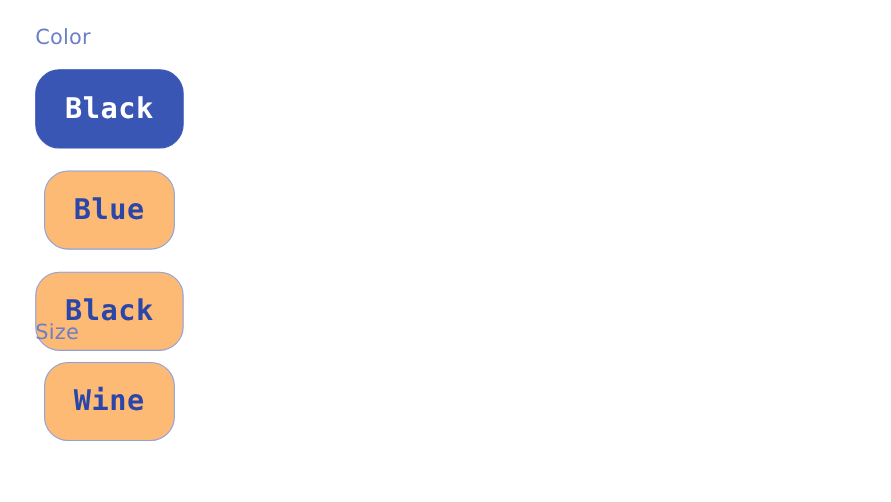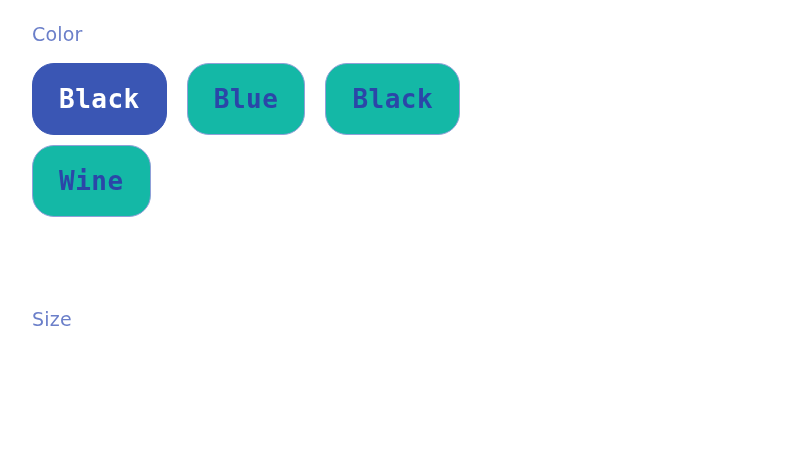--- a/index.html
+++ b/index.html
@@ -20,52 +20,52 @@
     width: 720px;
     height: 456px;
     padding: 0;
     box-sizing: border-box;
   }
   .group {
     position: absolute;
     left: 32px;
   }
   #color-group { top: 22px; }
-  #size-group  { top: 307px; }
+  #size-group  { top: 290px; }
 
   .group-label {
     font-family: "DejaVu Sans", sans-serif;
     font-size: 19px;
     line-height: 24px;
     color: #6b7fc9;
     letter-spacing: 0.2px;
     margin: 0 0 17px 0;
     font-weight: 400;
     white-space: nowrap;
   }
 
   .option-rows {
     display: flex;
     flex-direction: column;
     gap: 10px;
   }
   .option-row {
     display: flex;
-    flex-direction: row;
+    flex-direction: column;
     align-items: center;
     gap: 20px;
   }
 
   .chip {
     box-sizing: border-box;
     height: 72px;
     min-width: 112px;
     border-radius: 22px;
     border: 1.7px solid #8fa0d8;
-    background: #14b8a6;
+    background: #fdba74;
     color: #2b46a8;
     display: flex;
     align-items: center;
     justify-content: center;
     padding: 0 26px;
     cursor: pointer;
     user-select: none;
     white-space: nowrap;
   }
   .chip.selected {

